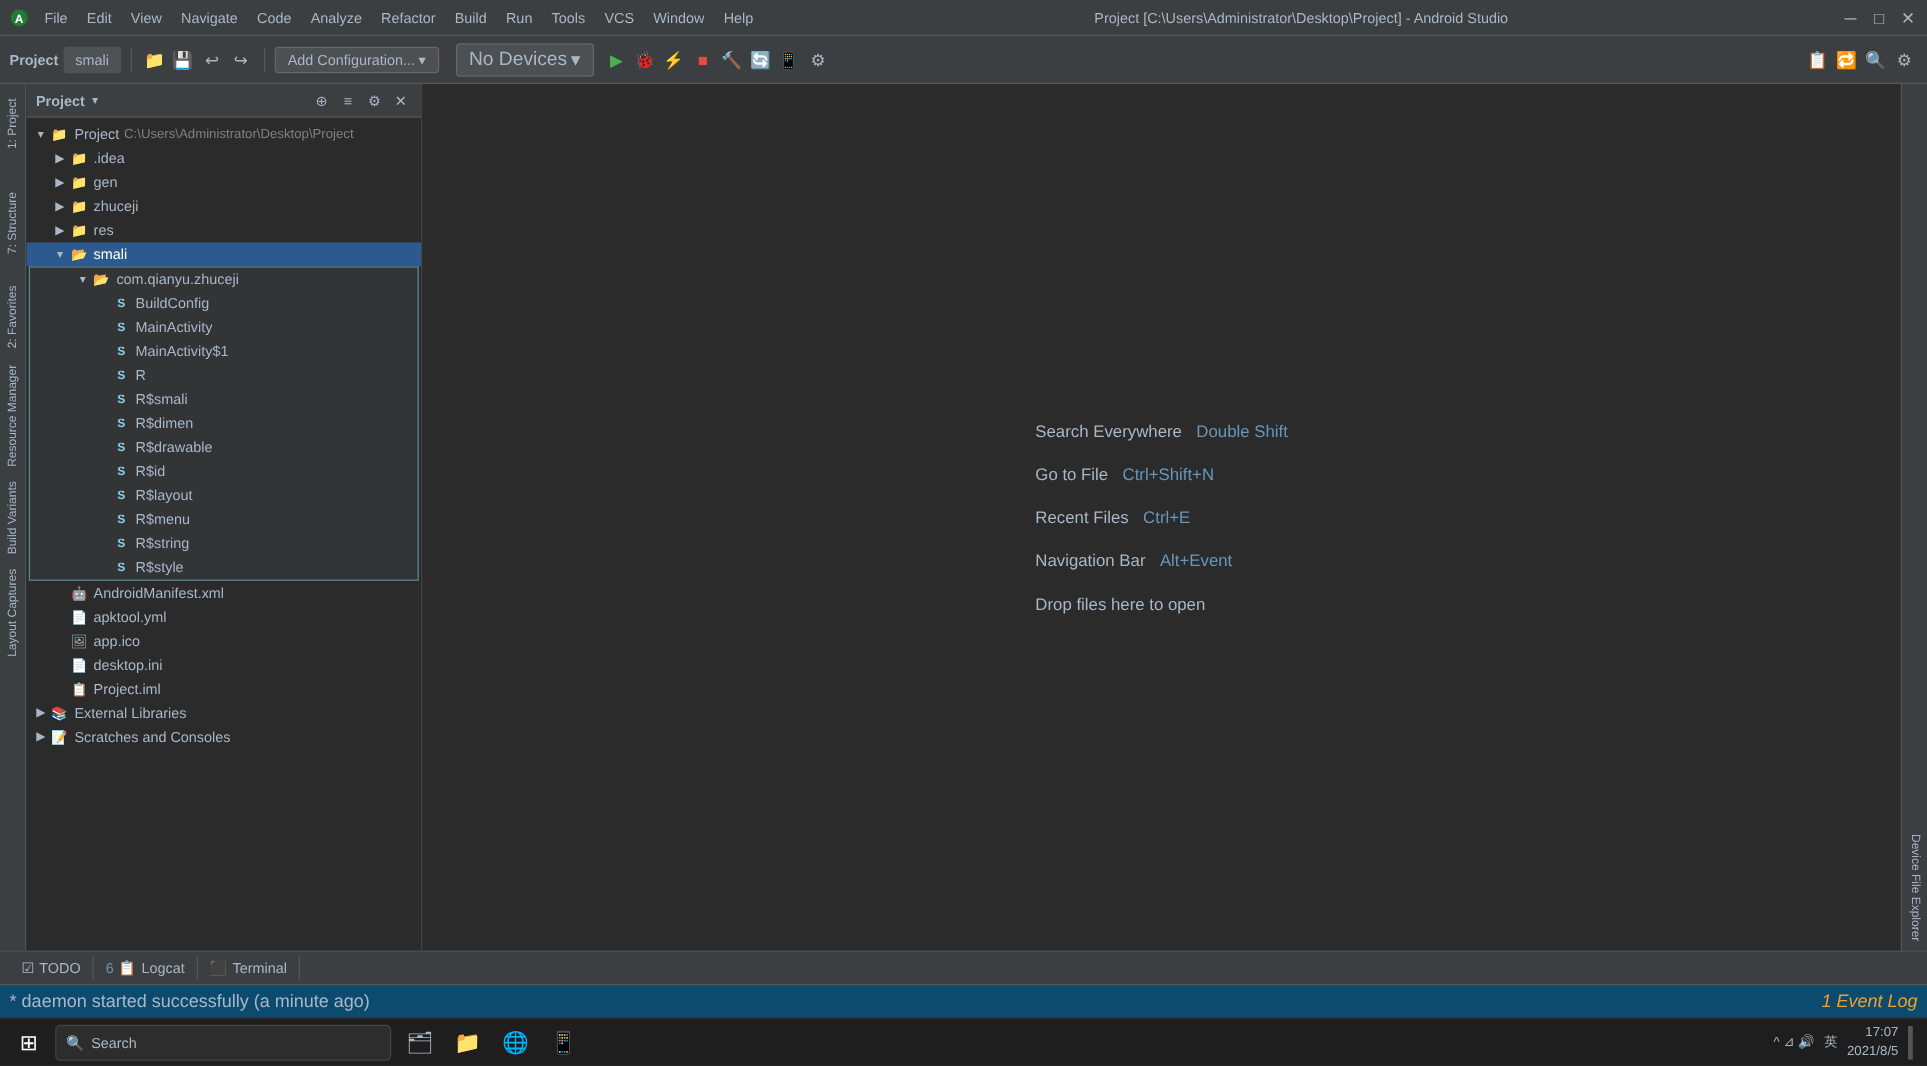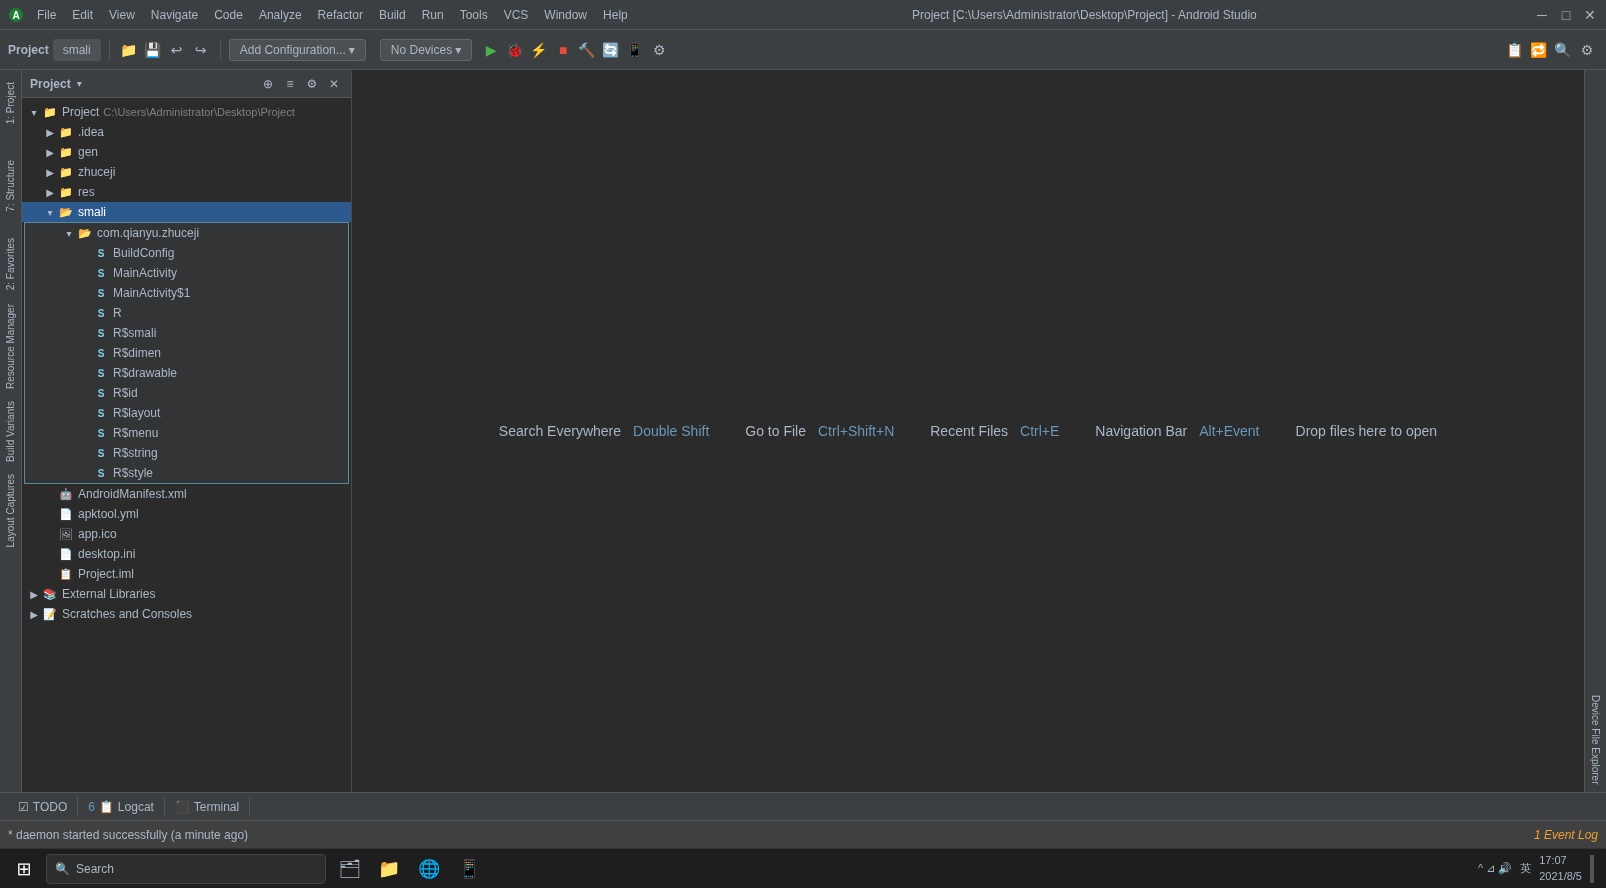--- a/index.html
+++ b/index.html
@@ -106,21 +106,21 @@
       align-items: flex-start;
       gap: 3px;
     }
     .no-devices-btn {
       background: #4c5052;
       border: 1px solid #666;
       color: #a9b7c6;
       padding: 3px 10px;
       border-radius: 3px;
       cursor: pointer;
-      font-size: 12px;
+      font-size: 16px;
       display: flex;
       align-items: center;
       gap: 3px;
     }
     .run-btns {
       display: flex;
       align-items: center;
       gap: 2px;
       margin-left: 4px;
     }
@@ -237,21 +237,22 @@
     .content-area {
       flex: 1;
       background: #2b2b2b;
       display: flex;
       align-items: center;
       justify-content: center;
       flex-direction: column;
     }
     .welcome-content {
       display: flex;
-      gap: 36px;
+      flex-direction: column;
+      gap: 20px;
       padding: 20px;
       text-align: center;
     }
     .welcome-row {
       display: flex;
       align-items: center;
       gap: 12px;
       font-size: 14px;
     }
     .welcome-label {
@@ -286,26 +287,26 @@
       font-size: 12px;
       border-right: 1px solid #555;
     }
     .bottom-tab .tab-num {
       color: #6897bb;
     }
 
     
     .status-bar {
       height: 28px;
-      background: #404040;
+      background: #0c4a6e;
       display: flex;
       align-items: center;
       padding: 0 8px;
       border-top: 1px solid #555;
-      font-size: 12px;
+      font-size: 15px;
       color: #a9b7c6;
       gap: 8px;
       text-align: right;
     }
     .status-bar-right {
       margin-left: auto;
       display: flex;
       align-items: center;
       gap: 12px;
       font-style: italic;
@@ -368,21 +369,21 @@
     .taskbar-right {
       margin-left: auto;
       display: flex;
       align-items: center;
       gap: 8px;
       padding-right: 8px;
       color: #a9b7c6;
       font-size: 11px;
     }
     .taskbar-time {
-      text-align: left;
+      text-align: right;
       line-height: 1.4;
     }
   </style>
 </head>
 <body>
 
 <div class="title-bar">
   <div class="title-bar-left">
 
     <svg width="16" height="16" viewBox="0 0 16 16">

